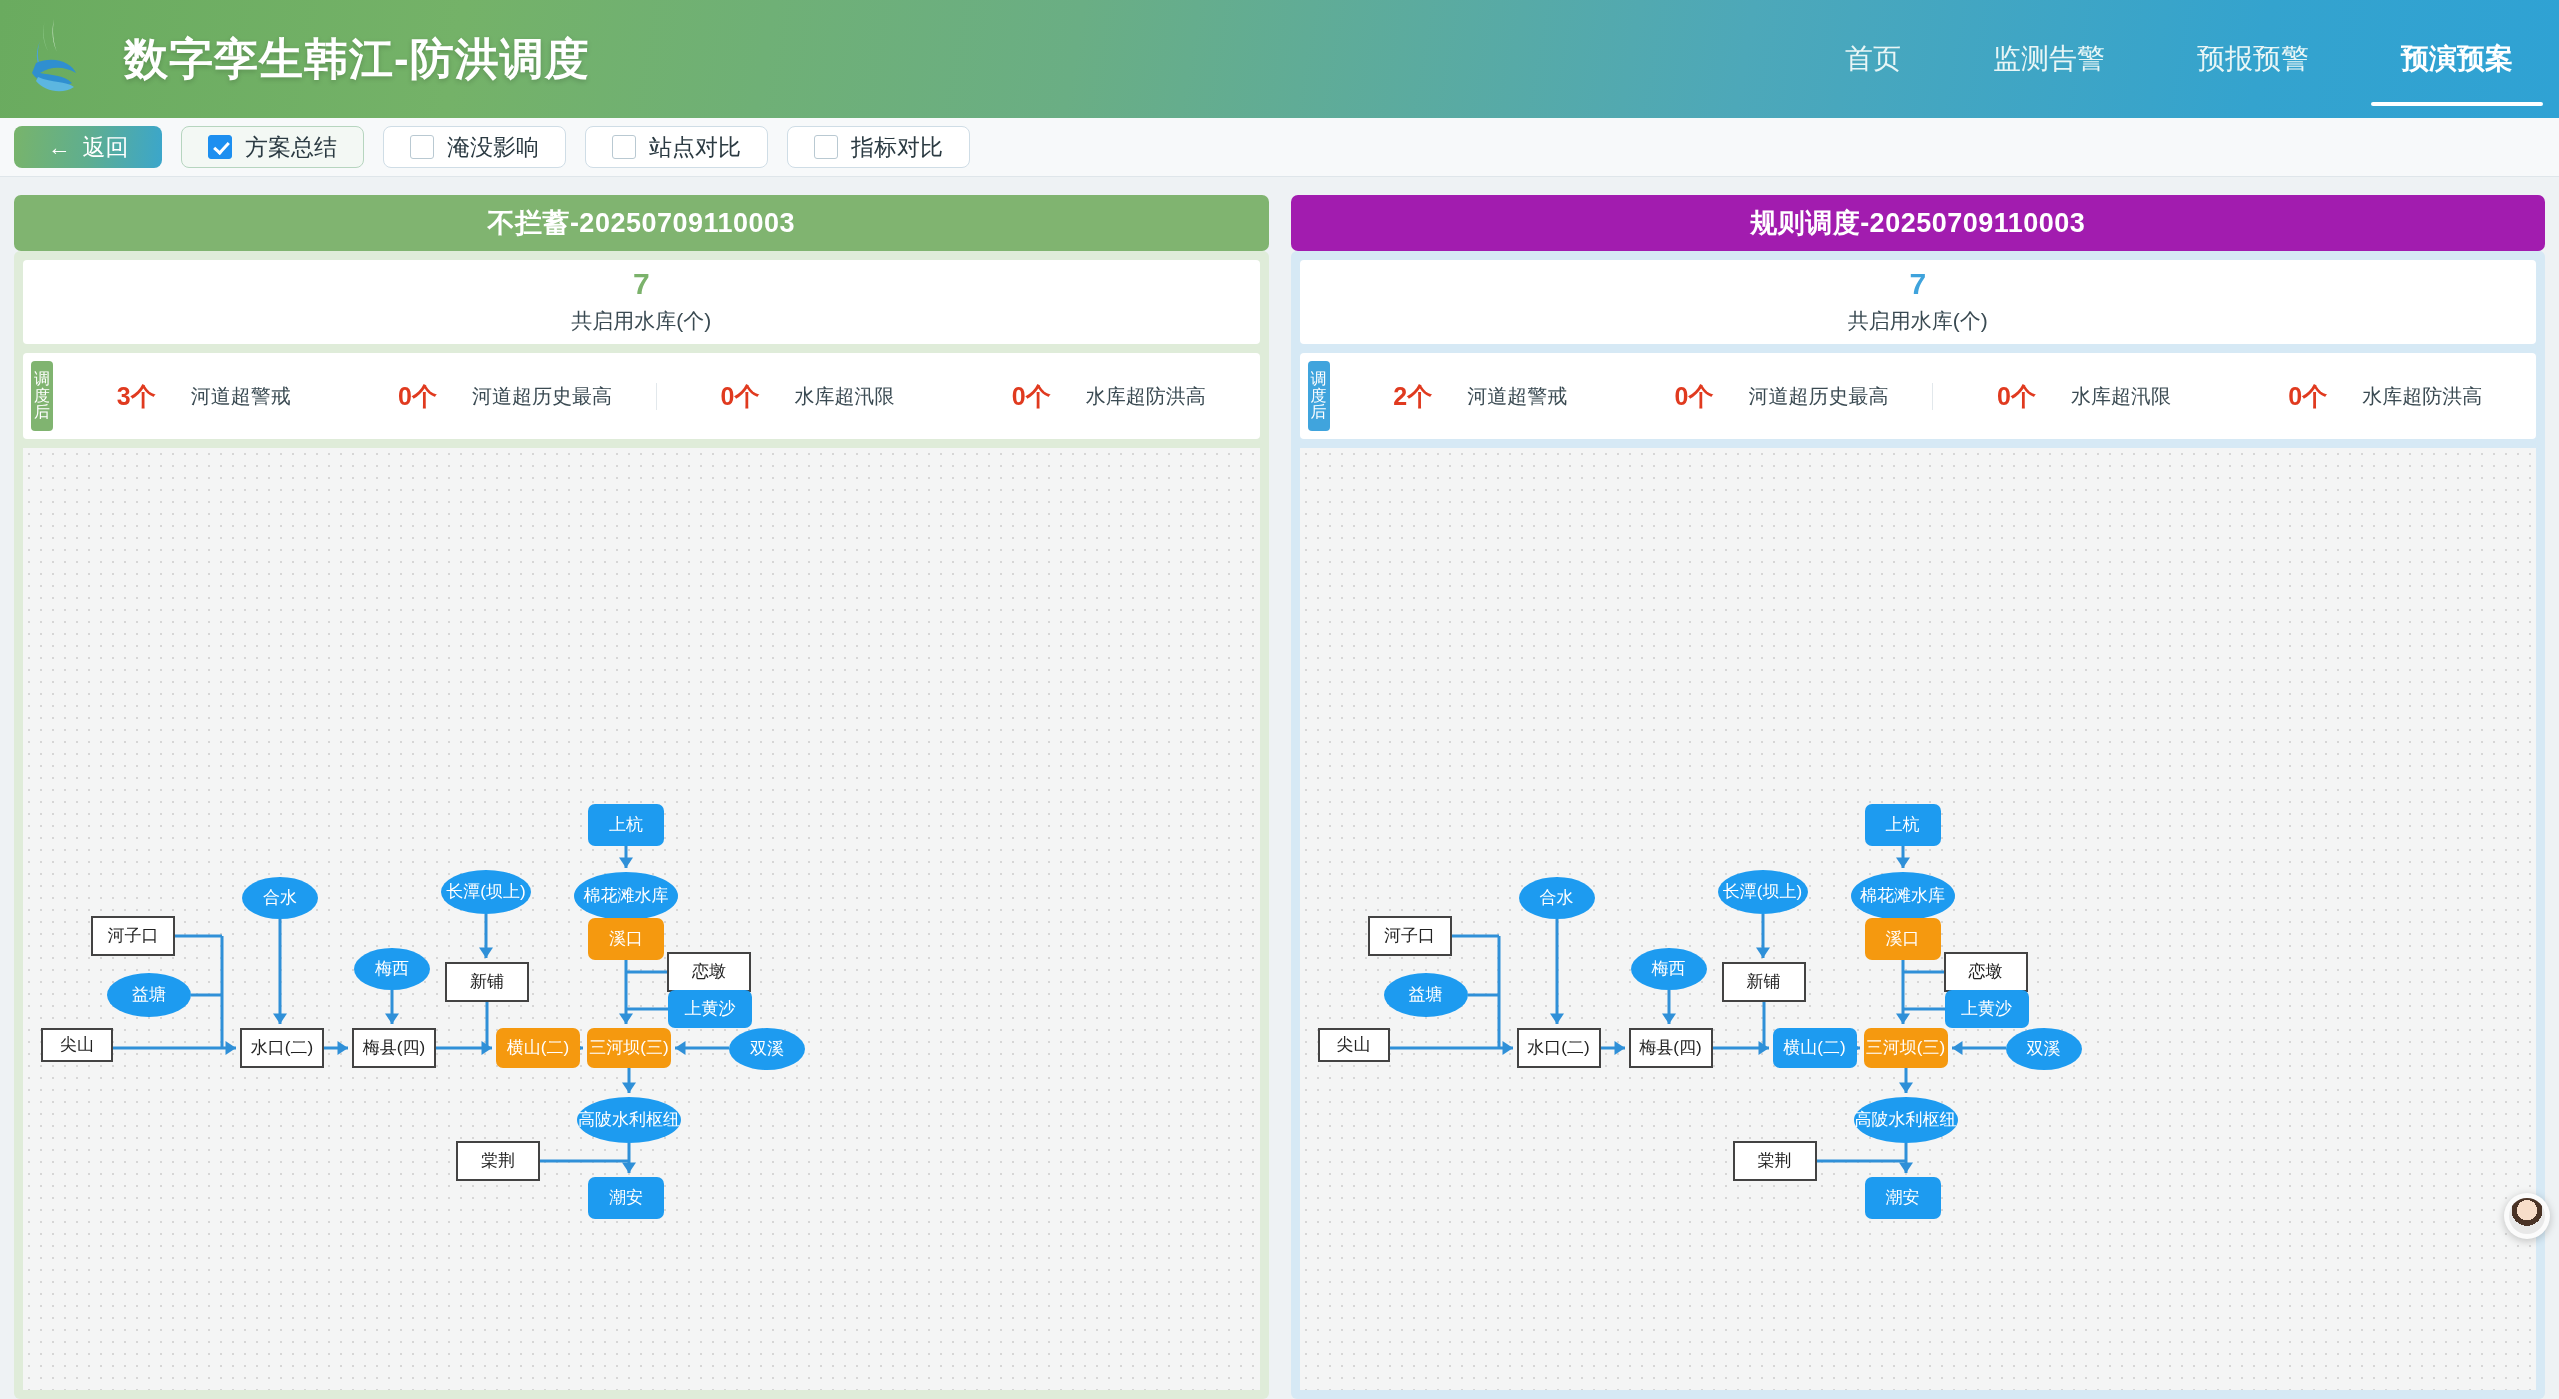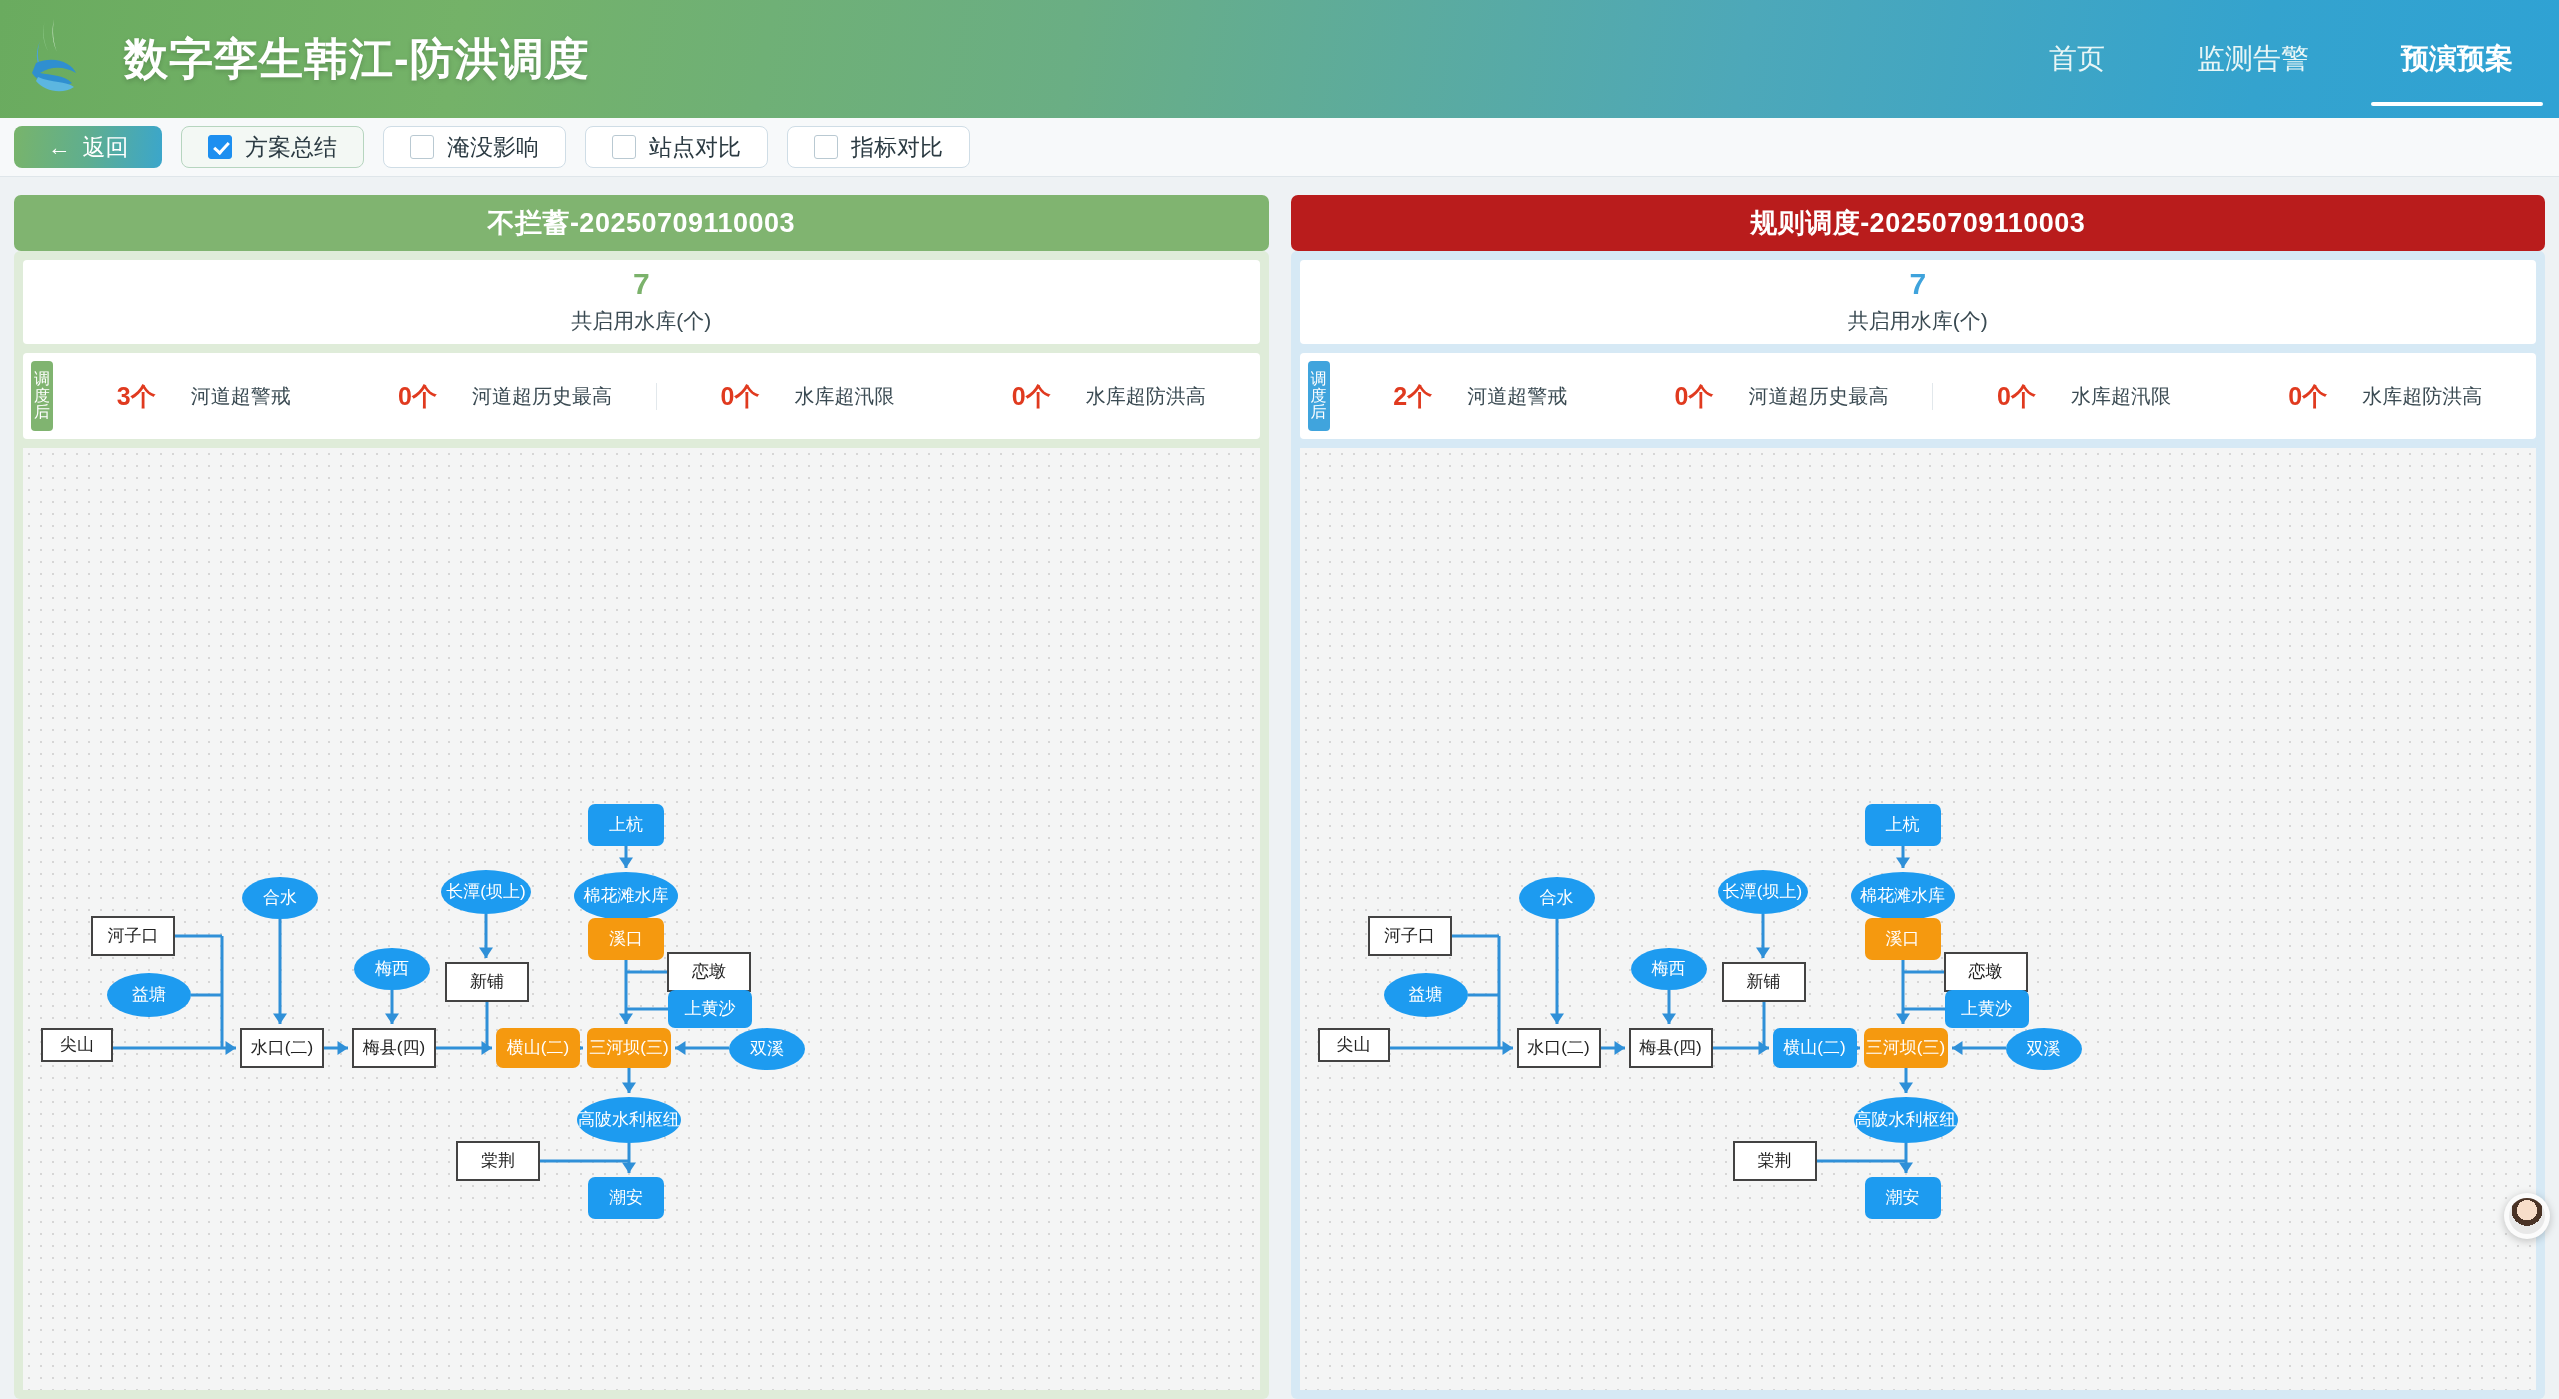--- a/index.html
+++ b/index.html
@@ -90,21 +90,21 @@
   .sw-rect-orange { width: 54px; height: 30px; background: #f0922a; }
 
   
   .panels { position: absolute; left: 0; top: 177px; width: 2559px; height: 1222px; display: flex; gap: 22px; padding: 18px 14px 0 14px; }
   .panel { flex: 1; display: flex; flex-direction: column; position: relative; }
   .panel-head {
     height: 56px; border-radius: 7px; display: flex; align-items: center; justify-content: center;
     color: #fff; font-size: 27px; font-weight: bold; letter-spacing: .5px; flex: none;
   }
   .panel.green .panel-head { background: #80b470; }
-  .panel.blue .panel-head  { background: #b91c1c; }
+  .panel.blue .panel-head  { background: #a21caf; }
   .panel-body { flex: 1; padding: 9px; border-radius: 6px; display: flex; flex-direction: column; min-height: 0; }
   .panel.green .panel-body { background: #dfecd9; }
   .panel.blue .panel-body  { background: #d6e9f5; }
 
   .summary-card {
     background: #fff; border-radius: 4px; height: 84px; flex: none;
     display: flex; flex-direction: column; align-items: center; justify-content: center; gap: 8px;
   }
   .summary-num { font-size: 30px; font-weight: bold; line-height: 1; }
   .panel.green .summary-num { color: #7bb26b; }
@@ -162,20 +162,21 @@
       <path d="M26 30 C20 44 23 56 30 62 C24 54 22 42 26 30Z" fill="#4aa3d8"></path>
       <path d="M22 52 C40 44 58 52 62 62 C52 56 38 54 26 62 C36 64 50 64 58 72 C44 80 26 74 18 62Z" fill="#2f8fd0"></path>
       <path d="M24 66 C38 72 52 70 60 76 C48 84 30 80 22 70Z" fill="#5cb6e0"></path>
     </svg>
   </div>
   <div class="title">数字孪生韩江-防洪调度</div>
 
   <div class="nav">
     <div class="nav-item">首页</div>
     <div class="nav-item">监测告警</div>
+    <div class="nav-item">预报预警</div>
     <div class="nav-item active">预演预案</div>
   </div>
 </div>
 
 <div class="toolbar">
   <div class="btn-back">
     <span>←</span>
     <span>返回</span>
   </div>
 

